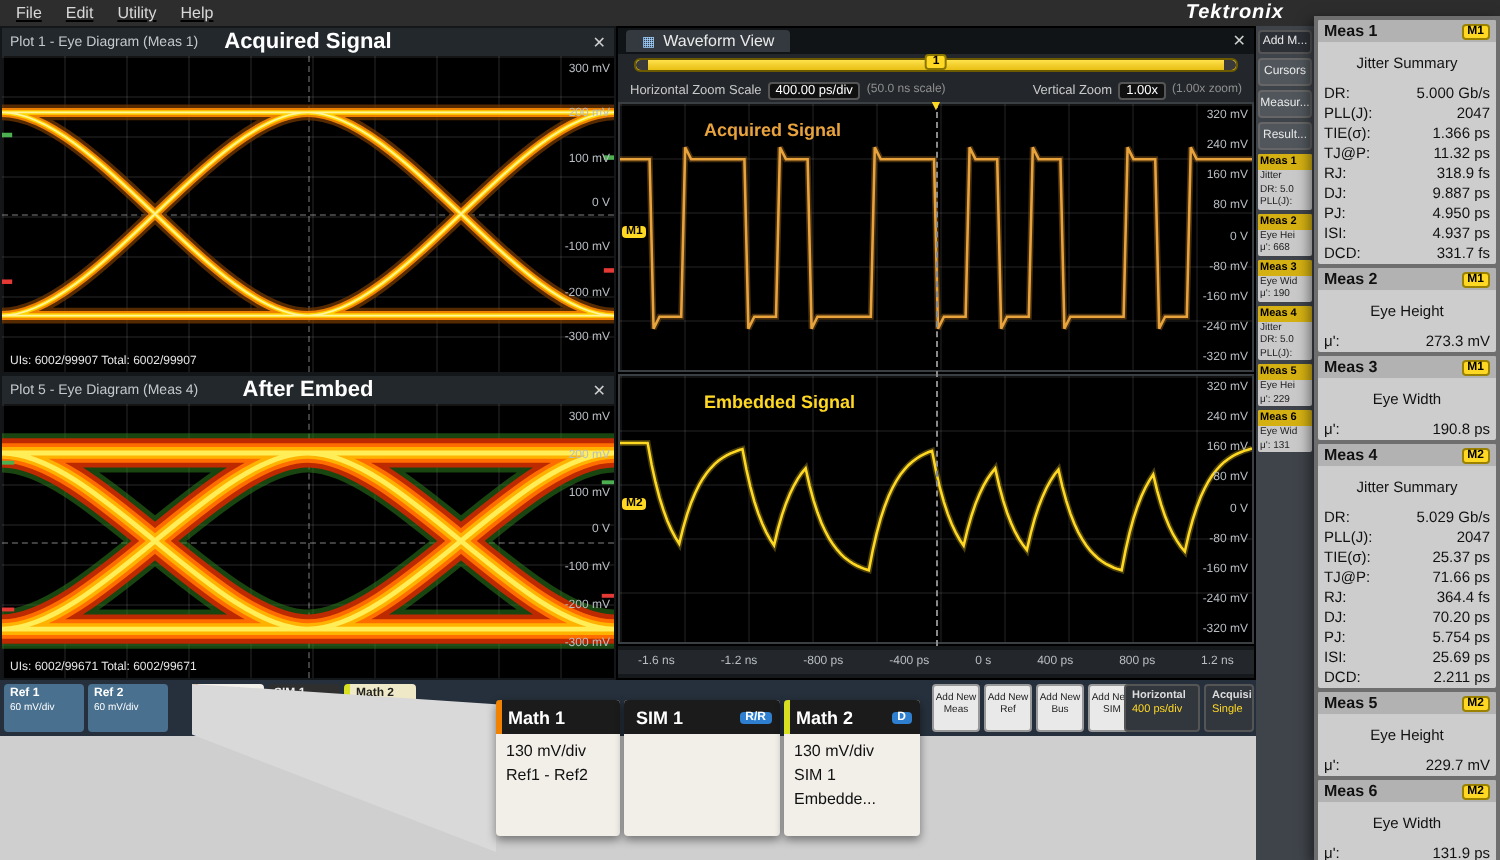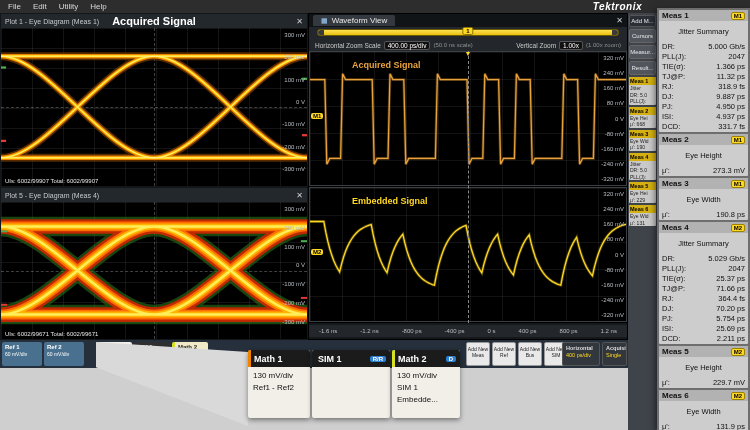--- a/index.html
+++ b/index.html
@@ -135,21 +135,21 @@
   .co-chip { margin-left:auto; background:#2f7fd0; color:#fff; font-size:6px; font-weight:bold;
     padding:0 3px; border-radius:2px; }
   .co-chip:empty { display:none; }
   .co-body { padding:3px 5px; }
   .co-line { font-size:8px; color:#111; line-height:12px; white-space:nowrap; }
 </style>
 </head>
 <body>
 
 <div class="abs menubar">
-  <div style="display:flex;gap:12px;">
+  <div style="display:flex;gap:12px;text-decoration:underline;">
       <div class="menu-item">File</div>
       <div class="menu-item">Edit</div>
       <div class="menu-item">Utility</div>
       <div class="menu-item">Help</div>
     </div>
   <div class="brand">Tektronix</div>
 </div>
 
 <div class="abs plot plot1">
   <div class="plot-header">
@@ -186,20 +186,21 @@
         <div class="ylab">-200 mV</div>
         <div class="ylab">-300 mV</div>
       </div>
     <div class="eye-footer">UIs: 6002/99907    Total: 6002/99907</div>
   </div>
 </div>
 
 <div class="abs plot plot5">
   <div class="plot-header">
     <span class="plot-name">Plot 5 - Eye Diagram (Meas 4)</span>
+    <span class="plot-title">After Embed</span>
     <span class="plot-close">✕</span>
   </div>
   <div class="eye-body">
     <div class="cross-v"></div>
     <div class="cross-h"></div>
     <svg viewBox="0 0 300 140" preserveAspectRatio="none">
       <defs>
         <path id="eye2" d="M0,25 H300 M0,115 H300
           M0,25 C45,25 105,115 150,115 M0,115 C45,115 105,25 150,25
           M150,25 C195,25 255,115 300,115 M150,115 C195,115 255,25 300,25"></path>

